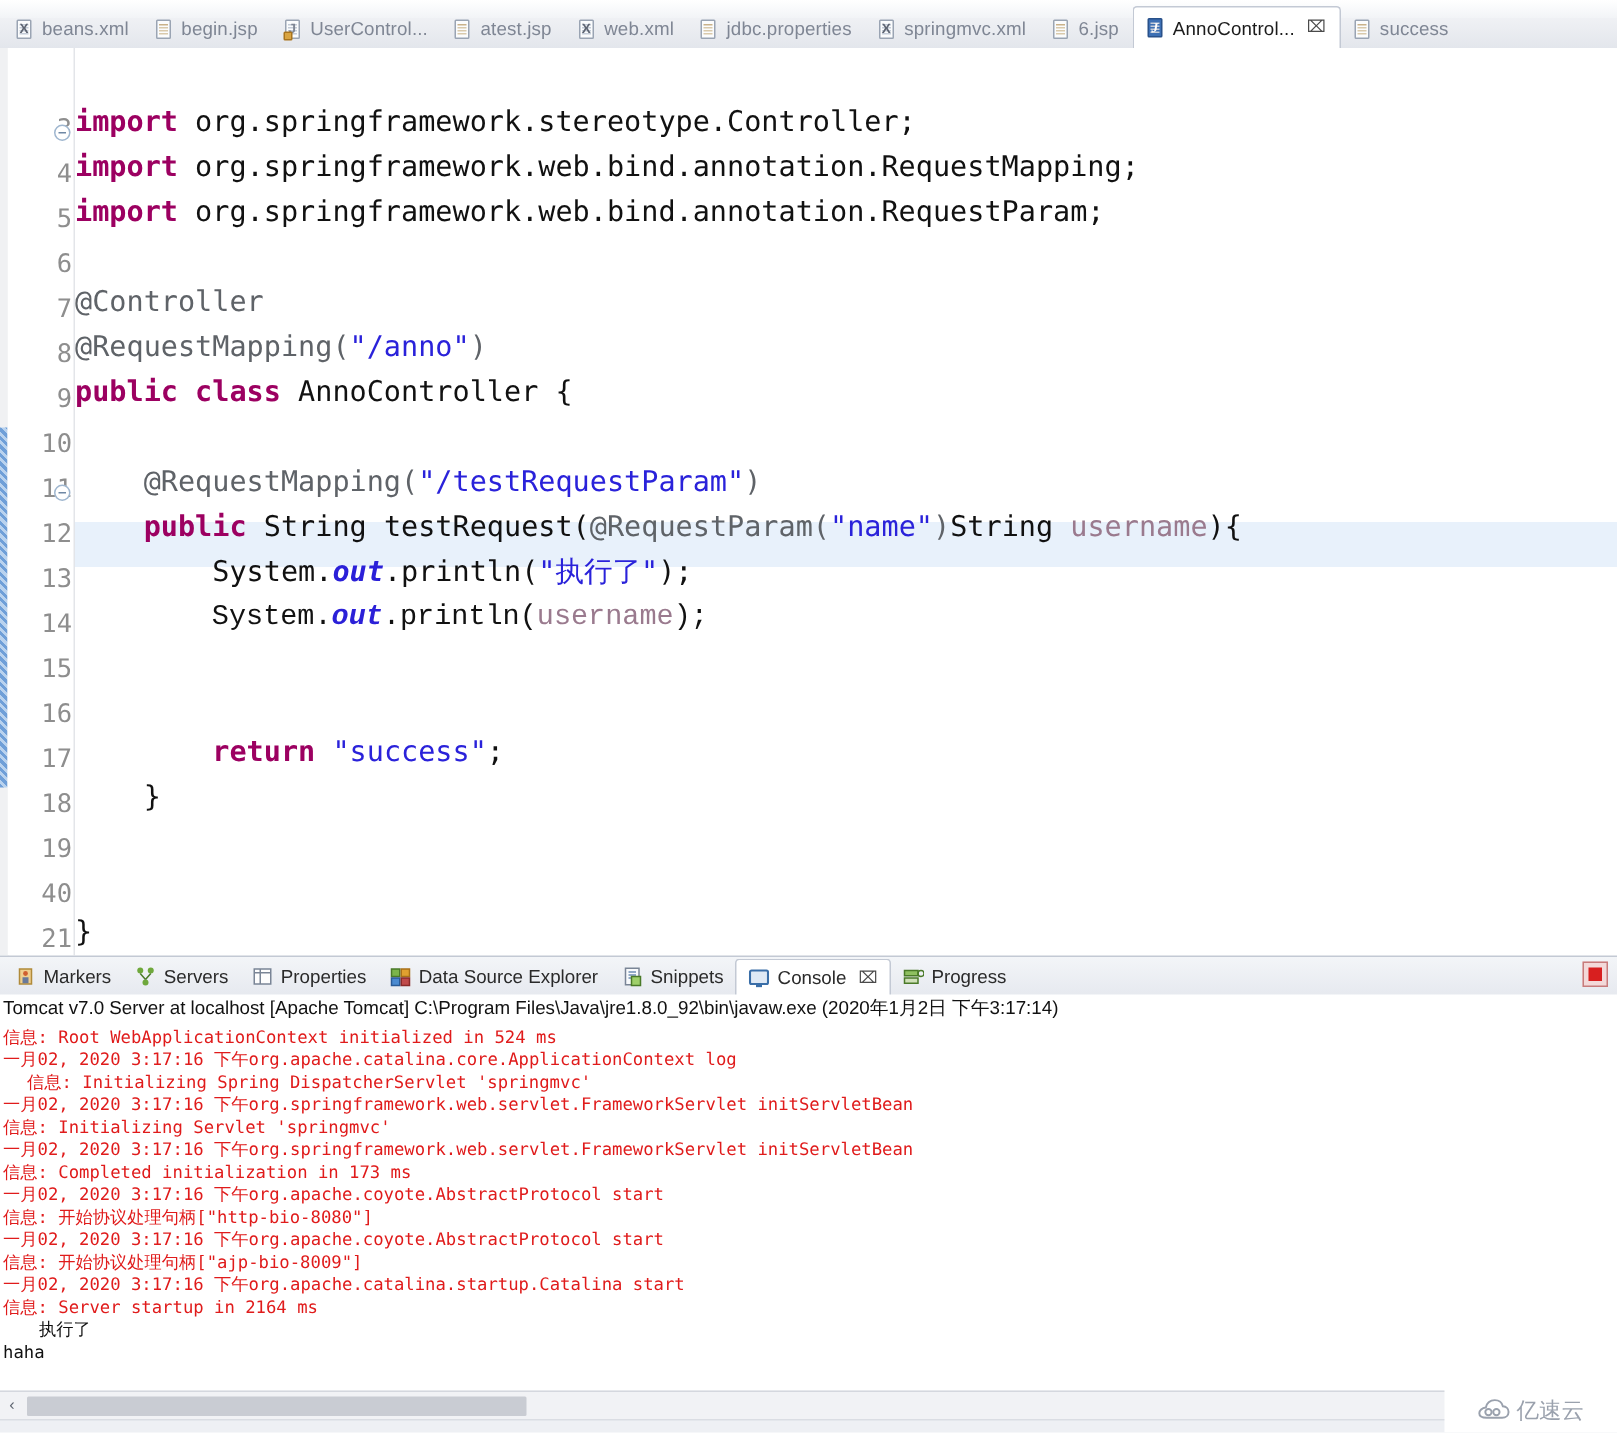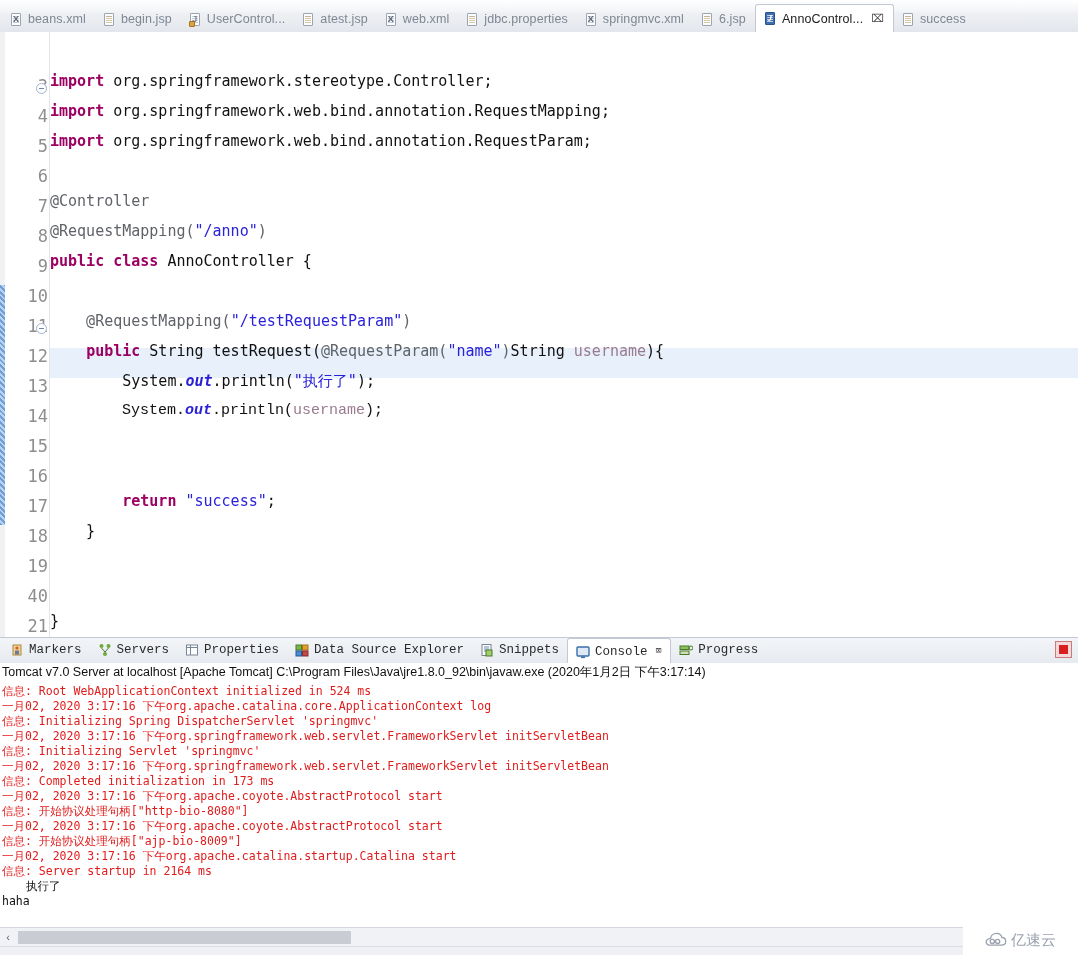--- a/index.html
+++ b/index.html
@@ -107,21 +107,21 @@
   .fold{
     position:absolute;width:11px;height:11px;border:1px solid #9fb6cf;
     border-radius:50%;background:#ffffff;box-sizing:border-box;
   }
   .fold:after{
     content:"";position:absolute;left:2px;top:4px;width:5px;height:1px;background:#6f88a5;
   }
   .cline{
     position:absolute;left:0;white-space:pre;
     font-family:"DejaVu Sans Mono","Liberation Mono",monospace;
-    font-size:15px;color:#111111;line-height:30px;height:30px;
+    font-size:19px;color:#111111;line-height:30px;height:30px;
   }
   .hl-row{
     position:absolute;left:50px;right:0;height:30px;background:#e8f1fb;
   }
   .k{color:#9c0061;font-weight:bold;}       
   .s{color:#2a22da;}                         
   .an{color:#5f6368;}                        
   .fld{color:#2b20d8;font-weight:bold;font-style:italic;} 
   .par{color:#9a7a8e;}                       
   .pl{color:#111111;}                        
@@ -320,21 +320,21 @@
         <div class="cline" style="top: 424px;"></div>
         <div class="cline" style="top: 454px;"><span class="pl">        </span><span class="k">return</span><span class="pl"> </span><span class="s">"success"</span><span class="pl">;</span></div>
         <div class="cline" style="top: 484px;"><span class="pl">    }</span></div>
         <div class="cline" style="top: 514px;"></div>
         <div class="cline" style="top: 544px;"></div>
         <div class="cline" style="top: 574px;"><span class="pl">}</span></div>
       </div>
   </div>
 
   <div class="viewbar">
-    <div id="vtabs-host" style="display:flex;height:26px;padding-left:2px;font-family:Liberation Mono, monospace;">
+    <div id="vtabs-host" style="display:flex;align-items:center;height:26px;padding-left:2px;">
         <div class="vtab">
           <span class="vicon"><svg width="14" height="14">
               <rect x="3" y="2" width="8" height="10" fill="#f0d090" stroke="#b08a3a"></rect>
               <circle cx="7" cy="5" r="1.6" fill="#d06030"></circle>
               <rect x="5" y="7.5" width="4" height="4" fill="#6a7a9a"></rect>
             </svg></span>
           <span>Markers</span>
         </div>
         <div class="vtab">
           <span class="vicon"><svg width="14" height="14">
@@ -390,21 +390,21 @@
   </div>
   <div class="stopbtn" title="Terminate">
     <i></i>
   </div>
 
   <div class="console">
     <div class="con-head">Tomcat v7.0 Server at localhost [Apache Tomcat] C:\Program Files\Java\jre1.8.0_92\bin\javaw.exe (2020年1月2日 下午3:17:14)</div>
     <div id="console-host">
         <div class="con-line err" style="top: 21px;">信息: Root WebApplicationContext initialized in 524 ms</div>
         <div class="con-line err" style="top: 36px;">一月02, 2020 3:17:16 下午org.apache.catalina.core.ApplicationContext log</div>
-        <div class="con-line err" style="top: 51px;">信息: Initializing Spring DispatcherServlet 'springmvc'</div>
+        <div class="con-line err" style="top: 51px; margin-left: 16px;">信息: Initializing Spring DispatcherServlet 'springmvc'</div>
         <div class="con-line err" style="top: 66px;">一月02, 2020 3:17:16 下午org.springframework.web.servlet.FrameworkServlet initServletBean</div>
         <div class="con-line err" style="top: 81px;">信息: Initializing Servlet 'springmvc'</div>
         <div class="con-line err" style="top: 96px;">一月02, 2020 3:17:16 下午org.springframework.web.servlet.FrameworkServlet initServletBean</div>
         <div class="con-line err" style="top: 111px;">信息: Completed initialization in 173 ms</div>
         <div class="con-line err" style="top: 126px;">一月02, 2020 3:17:16 下午org.apache.coyote.AbstractProtocol start</div>
         <div class="con-line err" style="top: 141px;">信息: 开始协议处理句柄["http-bio-8080"]</div>
         <div class="con-line err" style="top: 156px;">一月02, 2020 3:17:16 下午org.apache.coyote.AbstractProtocol start</div>
         <div class="con-line err" style="top: 171px;">信息: 开始协议处理句柄["ajp-bio-8009"]</div>
         <div class="con-line err" style="top: 186px;">一月02, 2020 3:17:16 下午org.apache.catalina.startup.Catalina start</div>
         <div class="con-line err" style="top: 201px;">信息: Server startup in 2164 ms</div>

